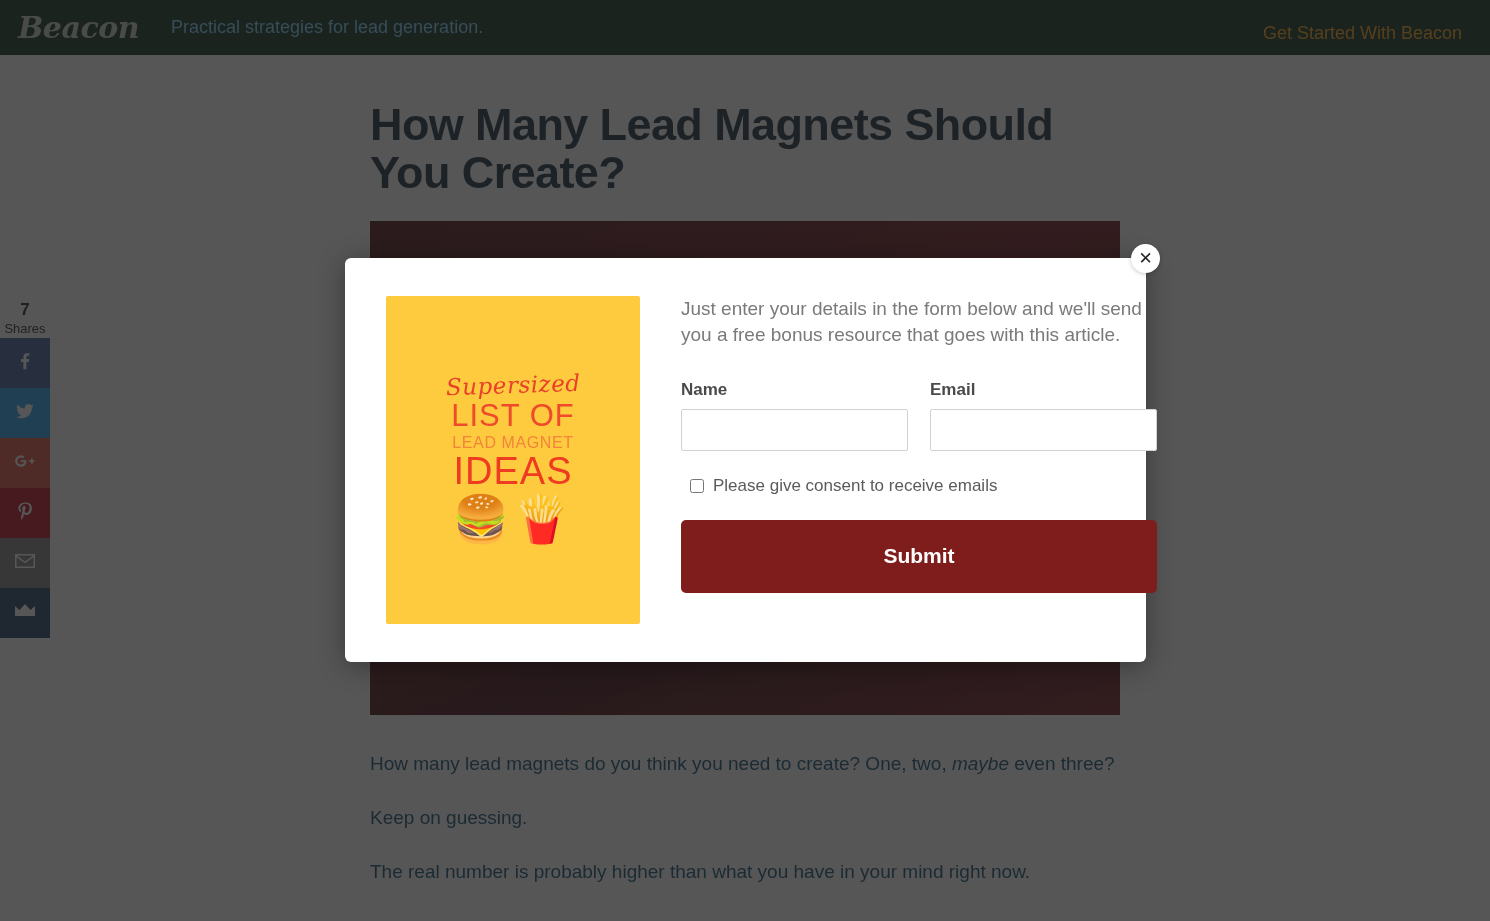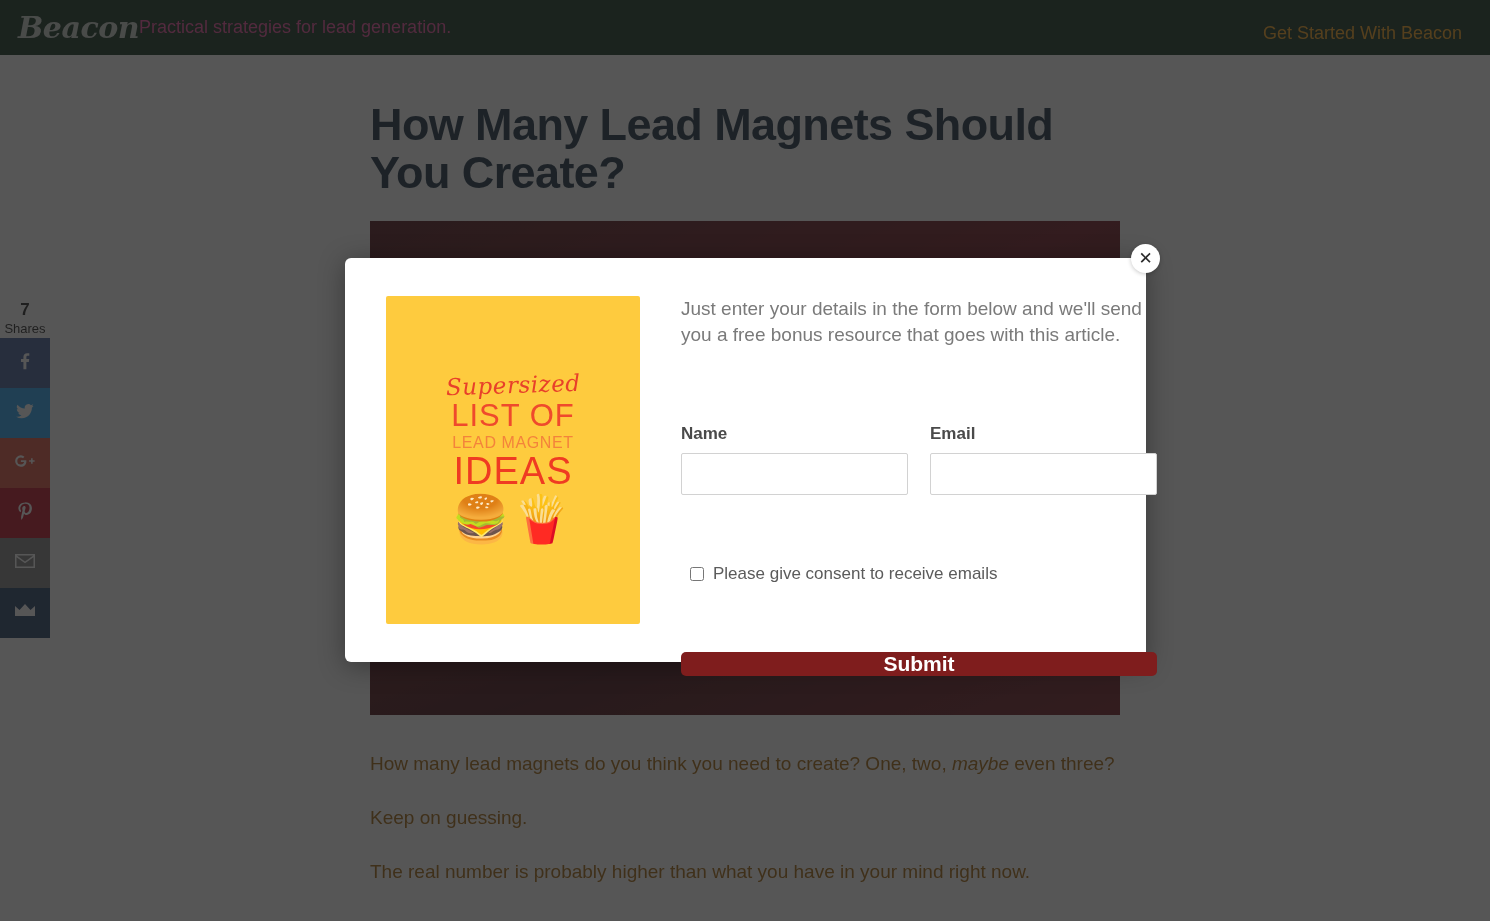--- a/index.html
+++ b/index.html
@@ -19,21 +19,21 @@
     display: flex; align-items: center;
   }
   .brand {
     margin-left: 18px;
     font-family: "DejaVu Serif", serif;
     font-style: italic; font-weight: bold;
     font-size: 30px; color: #c9cfc9;
     letter-spacing: -0.5px;
   }
   .tagline {
-    font-size: 18px; color: #ec4899;
+    margin-left: 32px; font-size: 18px; color: #7dd3fc;
   }
   .header-cta {
     margin-left: auto; margin-right: 28px;
     font-size: 18px; color: #f8a013; text-decoration: none; margin-top: 12px;
   }
 
   .content { position: absolute; top: 73px; left: 0; right: 0; bottom: 0; }
 
   .article { position: absolute; left: 370px; top: 28px; width: 750px; }
   .post-title {
@@ -50,21 +50,21 @@
     background:
       radial-gradient(ellipse 170px 150px at 135px 300px, #8e1320 0%, #5c0b16 55%, rgba(0,0,0,0) 70%),
       radial-gradient(ellipse 140px 150px at 500px 330px, #e9e5de 0%, #cfc9bf 45%, rgba(0,0,0,0) 62%),
       radial-gradient(ellipse 130px 140px at 620px 330px, #f2efe8 0%, #d8d2c6 45%, rgba(0,0,0,0) 62%),
       linear-gradient(160deg, #4a0c12 0%, #6d1019 35%, #3d070d 70%, #6b0f18 100%);
     background-color: #4d0a11;
   }
 
   .body-copy { margin-top: 36px; }
   .body-copy p {
-    font-size: 19px; line-height: 1.42; color: #a16207; margin-bottom: 27px;
+    font-size: 19px; line-height: 1.42; color: #0c4a6e; margin-bottom: 27px;
   }
   .body-copy em { font-style: italic; }
 
   
   .share-rail { position: absolute; left: 0; top: 228px; width: 50px; }
   .share-count { text-align: center; color: #1c1c1c; }
   .share-count .num { display:block; font-size: 17px; font-weight: bold; line-height:1.1; }
   .share-count .lbl { display:block; font-size: 13px; line-height:1.4; }
   .share-btn {
     width: 50px; height: 50px;
@@ -117,21 +117,21 @@
     font-size: 31px; color: #ef4a2c; letter-spacing: 1px; line-height: 1.05;
   }
   .cover-lm {
     font-size: 16px; color: #f4833b; letter-spacing: 0.6px; margin-top: 2px;
   }
   .cover-ideas {
     font-size: 38px; color: #ef3b22; letter-spacing: 1px; line-height: 1.05;
   }
   .cover-emoji { font-size: 46px; margin-top: 4px; letter-spacing: 3px; line-height: 1; }
 
-  .form-side { flex: 1; margin-left: 41px; display: flex; flex-direction: column; gap: 44px; }
+  .form-side { flex: 1; margin-left: 41px; display: flex; flex-direction: column; }
   .modal-desc {
     font-size: 19px; line-height: 1.39; color: #7a7a7a; margin-bottom: 31px;
   }
   .field-row { display: flex; gap: 22px; }
   .field { flex: 1; display: flex; flex-direction: column; }
   .field label {
     font-size: 17px; font-weight: bold; color: #4a4a4a; margin-bottom: 9px;
   }
   .field input {
     height: 42px; border: 1px solid #d2d2d2; border-radius: 2px;

